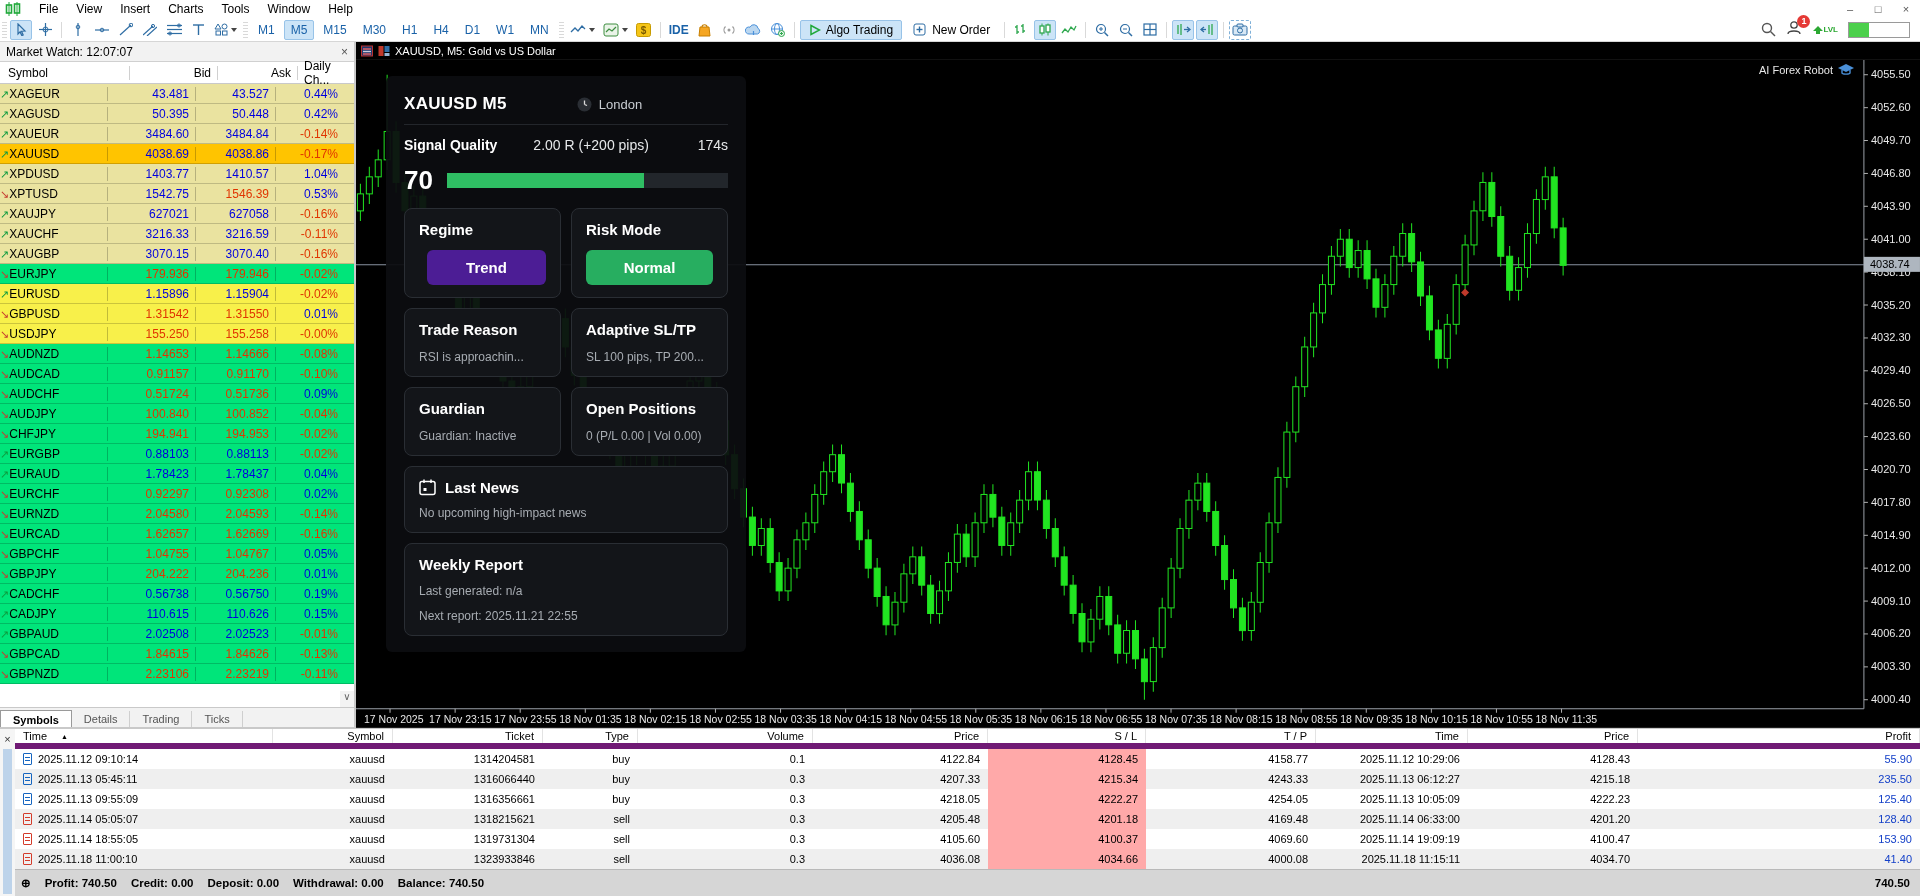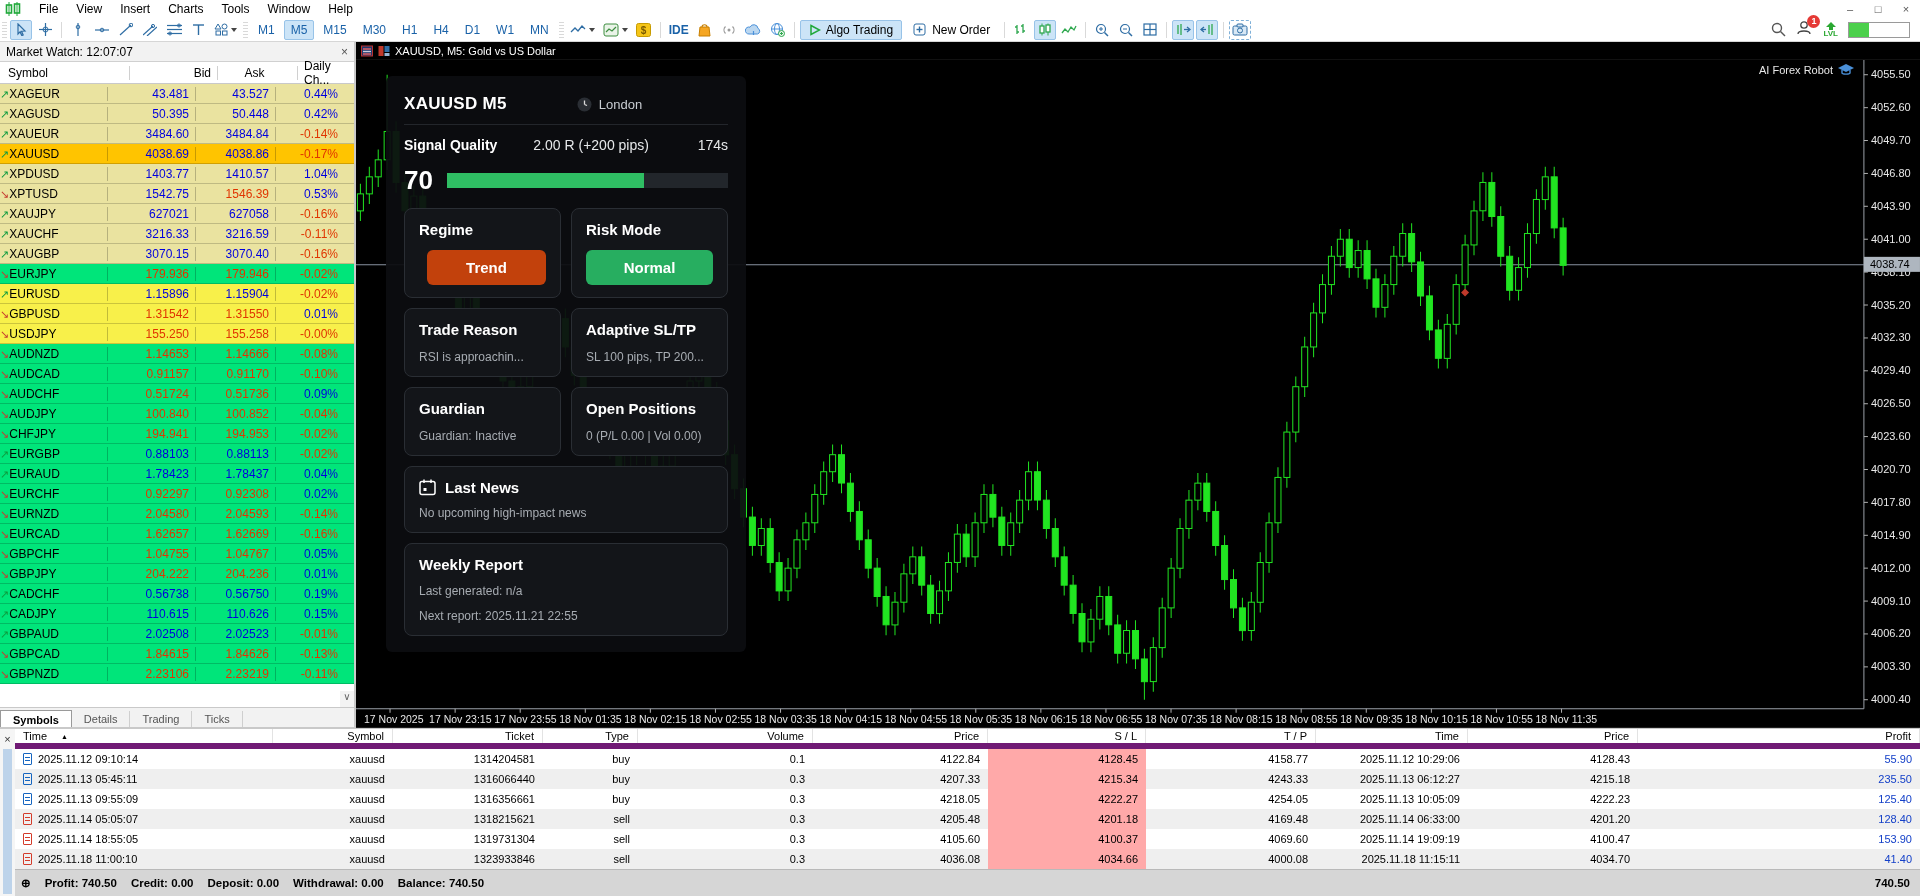--- a/index.html
+++ b/index.html
@@ -20,42 +20,42 @@
   .tb-grip { width:5px; height:16px; margin:0 2px; background:repeating-linear-gradient(to bottom,#D9D9D9 0 1px,transparent 1px 3px); }
   .tb-btn { height:20px; min-width:22px; display:flex; align-items:center; justify-content:center; margin:0 1px; padding:0 2px; border:1px solid transparent; border-radius:2px; }
   .tb-btn.sel { background:#CCE4F7; border-color:#98C3E8; }
   .tb-btn svg { display:block; }
   .tf-btn { color:#1A62A8; padding:0 6px; font-size:12px; }
   .caret { width:0; height:0; border-left:3px solid transparent; border-right:3px solid transparent; border-top:4px solid #444; margin-left:3px; }
   .algo-btn { display:flex; align-items:center; gap:5px; padding:0 8px; }
   .neworder-btn { display:flex; align-items:center; gap:5px; padding:0 8px; }
   .tb-right { margin-left:auto; display:flex; align-items:center; gap:10px; padding-right:10px; }
   .badge { position:absolute; top:-5px; right:-7px; background:#E53935; color:#fff; font-size:9px; border-radius:8px; min-width:13px; height:13px; line-height:13px; text-align:center; font-weight:bold; }
-  .lvl { display:flex; flex-direction:column; align-items:center; color:#2BA832; font-weight:bold; font-size:8px; line-height:1; }
+  .lvl { display:flex; flex-direction:row; align-items:center; color:#2BA832; font-weight:bold; font-size:8px; line-height:1; }
   .meter { width:62px; height:16px; border:1px solid #9A9A9A; background:#fff; }
   .meter-fill { height:100%; background:#4CD04C; }
 
   
   .main { display:flex; flex:0 0 685px; height:685px; }
 
   
   .market-watch { width:356px; background:#FFFFFF; border-right:2px solid #C9C9C9; display:flex; flex-direction:column; font-size:12px; }
   .mw-title { height:20px; background:#F2F2F2; border-bottom:1px solid #D0D0D0; display:flex; align-items:center; padding:0 6px; }
   .mw-close { margin-left:auto; color:#555; font-size:12px; }
   .mw-header { height:22px; display:flex; align-items:center; border-bottom:1px solid #C9C9C9; background:#FFF; }
   .mw-rows { flex:1; overflow:hidden; position:relative; }
   .mw-row { height:20px; display:flex; align-items:center; border-bottom:1px solid rgba(0,0,0,0.18); }
   .mw-arrowcell { width:22px; text-align:center; font-size:11px; }
   .mw-sym { width:108px; border-right:1px solid rgba(0,0,0,0.22); }
   .mw-bid { width:88px; text-align:right; padding-right:6px; border-right:1px solid rgba(0,0,0,0.22); }
   .mw-ask { width:80px; text-align:right; padding-right:6px; border-right:1px solid rgba(0,0,0,0.22); }
   .mw-chg { flex:1; text-align:right; padding-right:16px; }
   .h-sym { width:130px; padding-left:8px; border-right:1px solid #D0D0D0; }
   .h-bid { width:88px; text-align:right; padding-right:6px; border-right:1px solid #D0D0D0; }
-  .h-ask { width:80px; text-align:center; padding-right:6px; border-right:1px solid #D0D0D0; }
+  .h-ask { width:80px; text-align:right; padding-right:6px; border-right:1px solid #D0D0D0; }
   .h-chg { flex:1; padding-left:6px; }
   .bg-paleyellow { background:#EAE3A0; }
   .bg-gold { background:#FFC400; }
   .bg-green { background:#00E57A; }
   .bg-yellow { background:#F8F04A; }
   .c-blue { color:#0000DE; }
   .c-red { color:#E03400; }
   .arr-up { color:#0D9B3E; }
   .arr-down { color:#C43A2F; }
   .mw-scroll { position:absolute; right:0; bottom:0; width:14px; height:16px; color:#666; text-align:center; font-size:10px; background:#F3F3F3; }
@@ -987,21 +987,21 @@
           </div>
           <div class="ov-score">
             <span class="ov-score-num">70</span>
             <div class="ov-bar">
                 <div class="ov-bar-fill" id="ov-bar-fill" style="width: 70%;"></div>
               </div>
           </div>
           <div class="ov-grid">
             <div class="card">
               <div class="card-label">Regime</div>
-              <div class="pill" id="regime-pill" style="background: #c2410c; margin-left: 8px;">Trend</div>
+              <div class="pill" id="regime-pill" style="background: #4c1d95; margin-left: 8px;">Trend</div>
             </div>
             <div class="card">
               <div class="card-label">Risk Mode</div>
               <div class="pill" id="risk-pill" style="background: rgb(39, 174, 96);">Normal</div>
             </div>
             <div class="card">
               <div class="card-label">Trade Reason</div>
               <div class="card-value">RSI is approachin...</div>
             </div>
             <div class="card">

